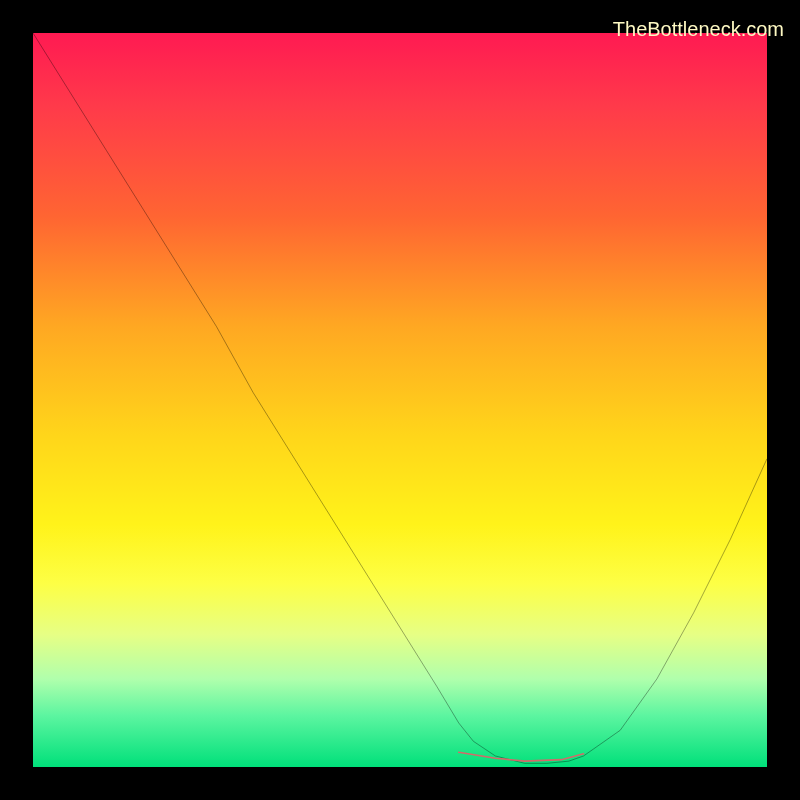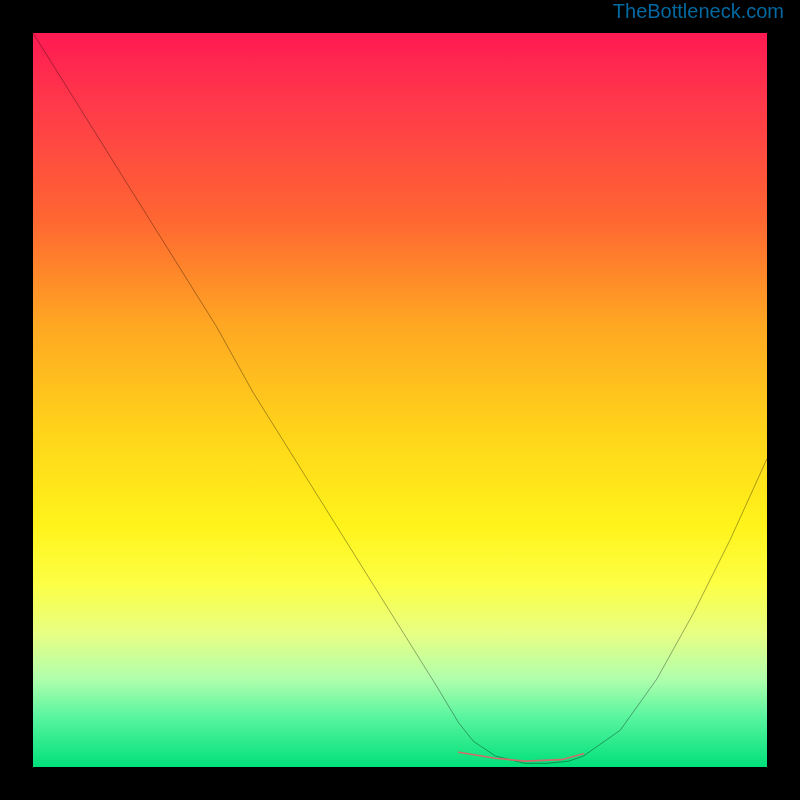--- a/index.html
+++ b/index.html
@@ -6,23 +6,23 @@
     margin: 0;
     padding: 0;
     width: 800px;
     height: 800px;
     background: #000;
     position: relative;
     font-family: Arial, sans-serif;
   }
   .watermark {
     position: absolute;
-    top: 0;
+    top: 18px;
     right: 16px;
-    color: #0369a1;
+    color: #fef9c3;
     font-size: 20px;
     z-index: 10;
   }
   .plot-area {
     position: absolute;
     left: 33px;
     top: 33px;
     width: 734px;
     height: 734px;
   }

